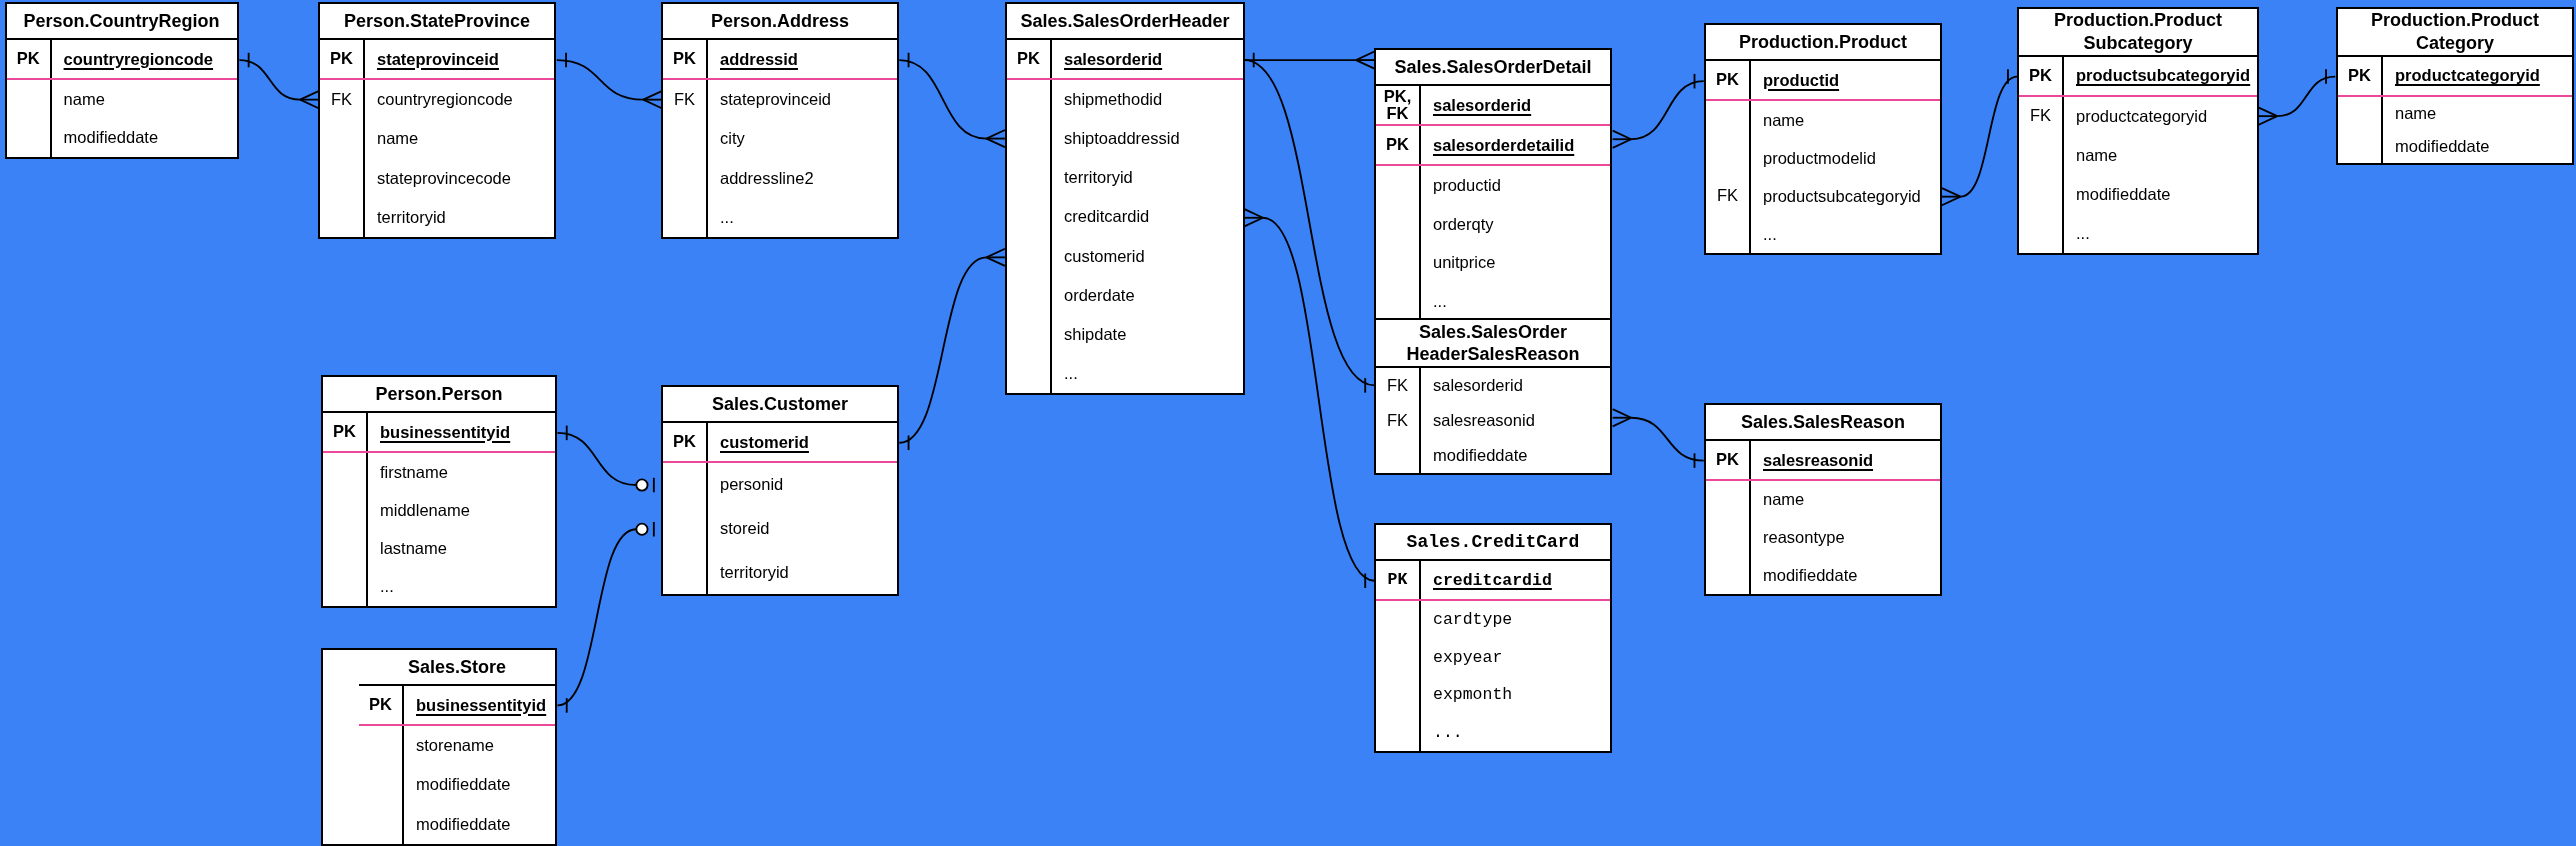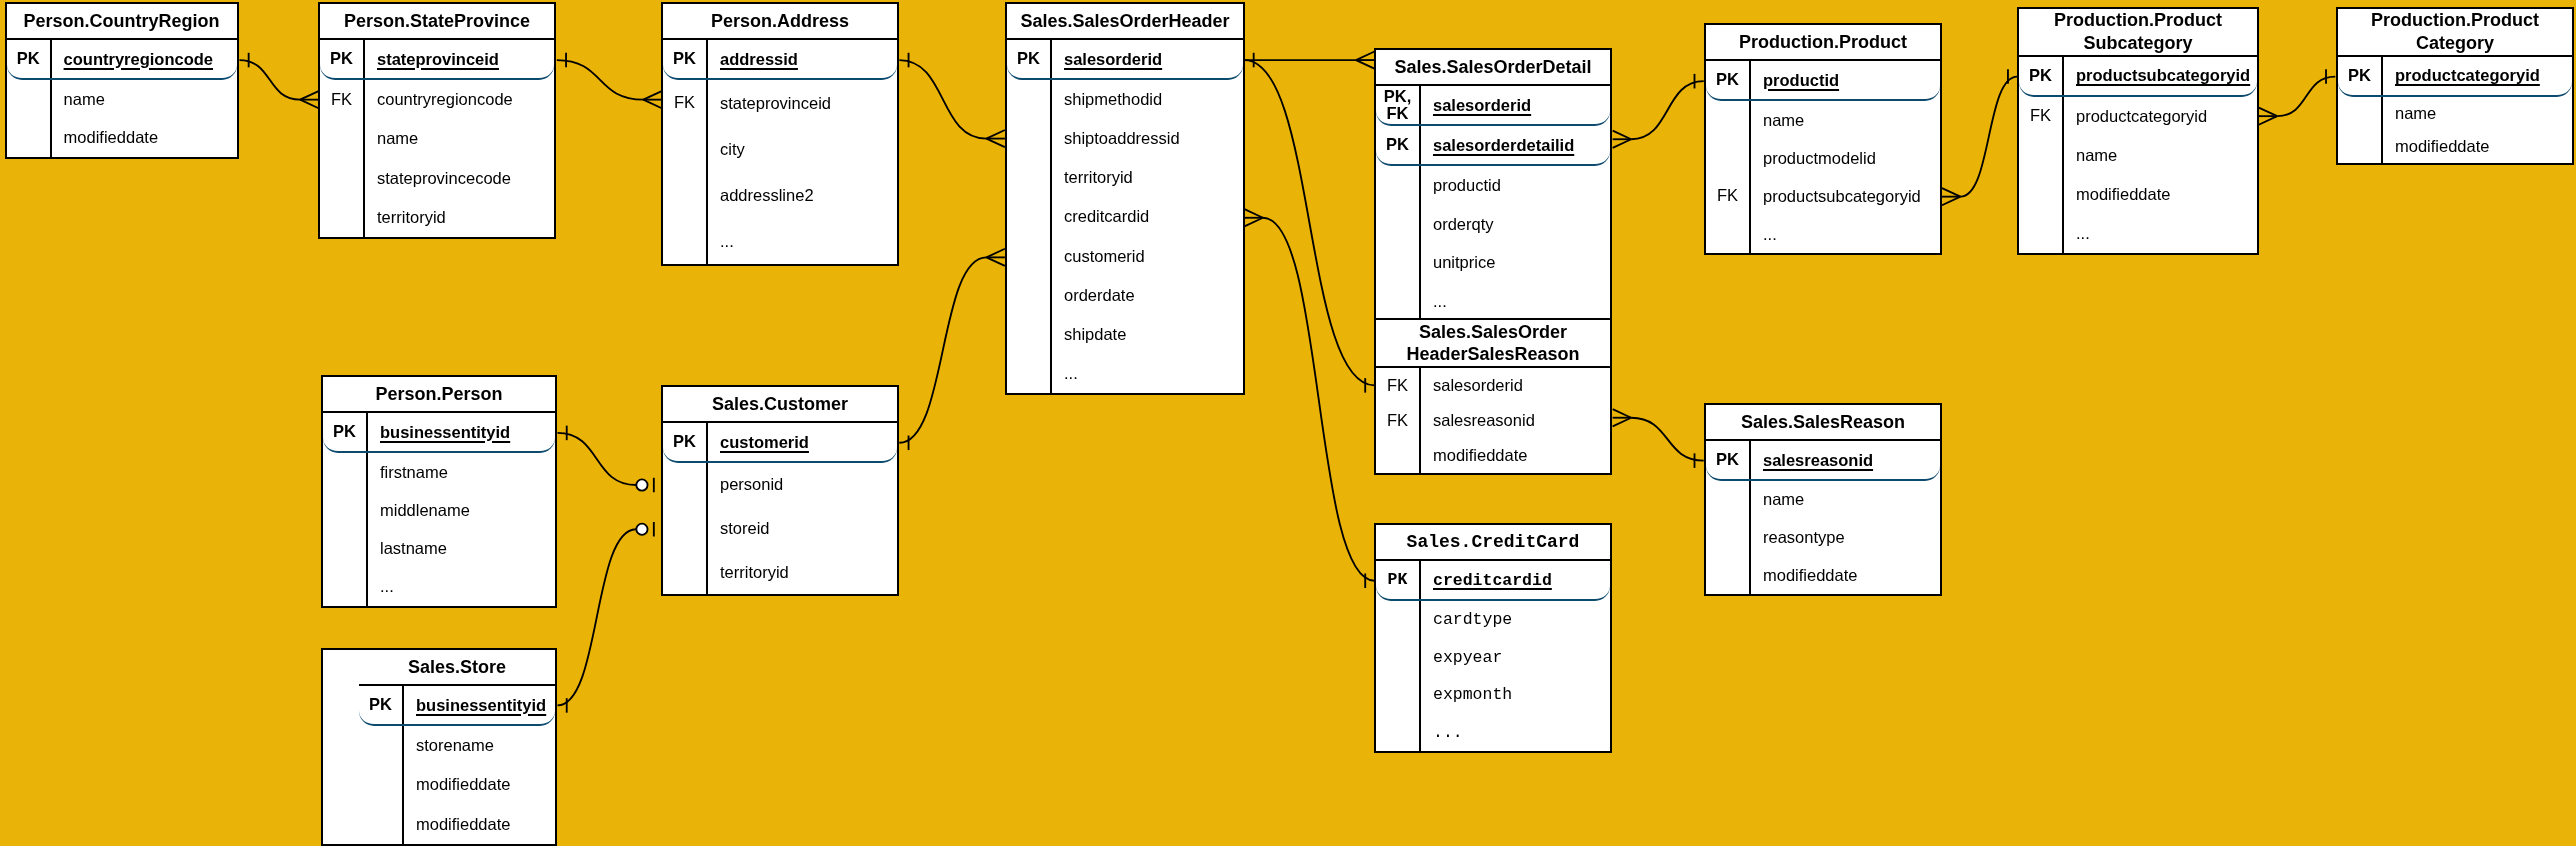--- a/index.html
+++ b/index.html
@@ -1,21 +1,21 @@
 <!DOCTYPE html>
 <html style="font-size:10.6px"><head>
 <meta charset="utf-8">
 <style>
   html, body { margin: 0; padding: 0; background: #ffffff; }
   body { font-family: "Liberation Sans", "DejaVu Sans", sans-serif; }
   #canvas {
     position: relative;
     width: 2576px;
     height: 846px;
-    background: #eab308;
+    background: #3b82f6;
     overflow: hidden;
   }
   #rel-layer { position: absolute; left: 0; top: 0; }
   .tbl {
     position: absolute;
     box-sizing: border-box;
     background: #ffffff;
     border: 2px solid #000000;
     display: flex;
     flex-direction: column;
@@ -30,21 +30,21 @@
     font-weight: bold;
     font-size: 18px;
     line-height: 1.25;
     text-align: center;
     white-space: pre-line;
     color: #000000;
   }
   .tbl-title.two-line { flex: 0 0 48px; }
   .tbl-body { flex: 1 1 auto; display: flex; flex-direction: column; min-height: 0; }
   .row { display: flex; flex: 1 1 0; min-height: 0; align-items: stretch; }
-  .row.key-row { flex: 0 0 38px; border-bottom: 2px solid #0c4a6e; border-radius: 15px; }
+  .row.key-row { flex: 0 0 38px; border-bottom: 2px solid #ec4899; }
   .key {
     box-sizing: border-box;
     flex: 0 0 45px;
     border-right: 2px solid #000000;
     display: flex;
     align-items: center;
     justify-content: center;
     font-size: 16.5px;
     line-height: 1.05;
     text-align: center;
@@ -169,21 +169,21 @@
         <div class="row">
           <div class="key"></div>
           <div class="col">stateprovincecode</div>
         </div>
         <div class="row">
           <div class="key"></div>
           <div class="col">territoryid</div>
         </div>
       </div>
   </div>
-    <div class="tbl" style="left: 661px; top: 2px; width: 238px; height: 264px;">
+    <div class="tbl" style="left: 661px; top: 2px; width: 238px; height: 237px;">
     <div class="tbl-title">Person.Address</div>
     <div class="tbl-body">
         <div class="row key-row">
           <div class="key bold">PK</div>
           <div class="col pk-name">addressid</div>
         </div>
         <div class="row">
           <div class="key">FK</div>
           <div class="col">stateprovinceid</div>
         </div>

